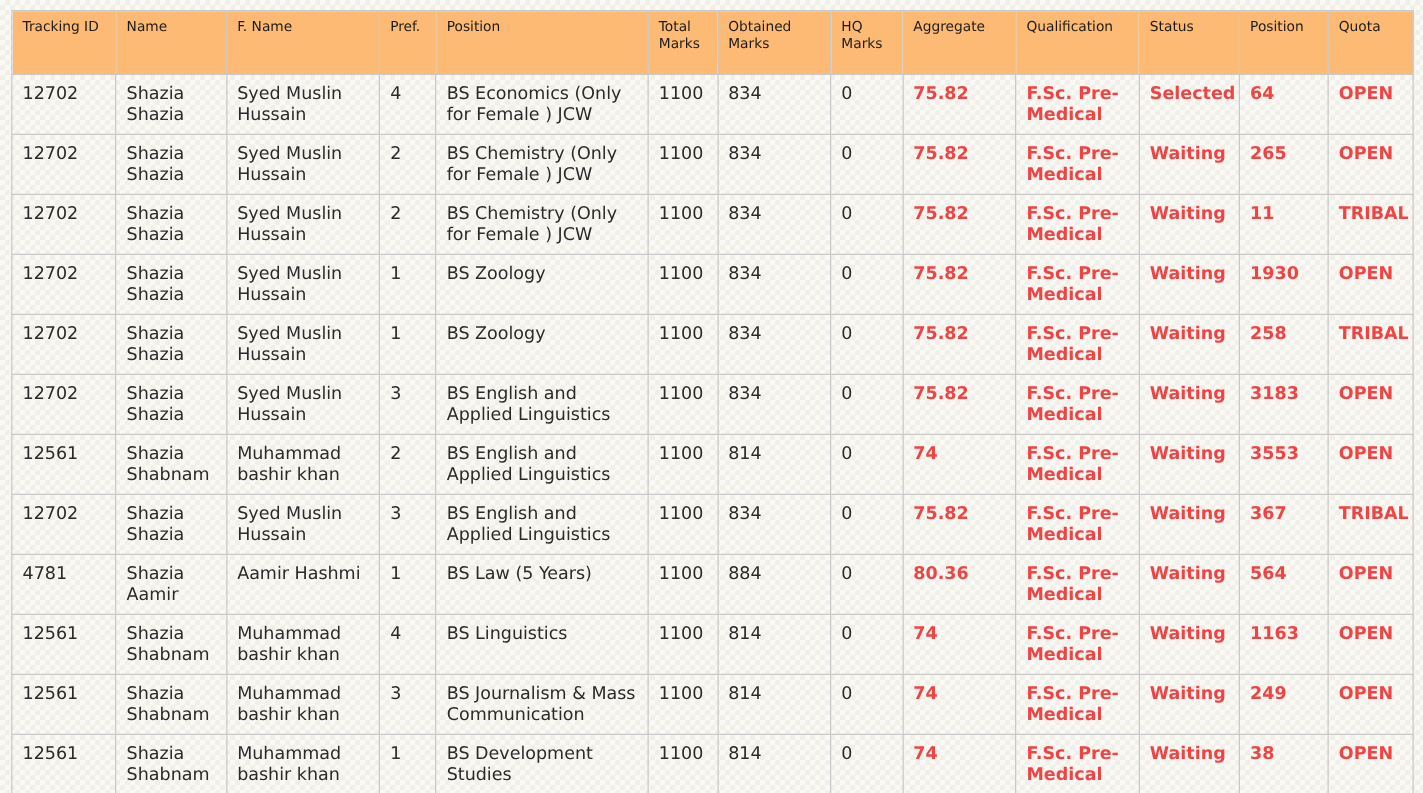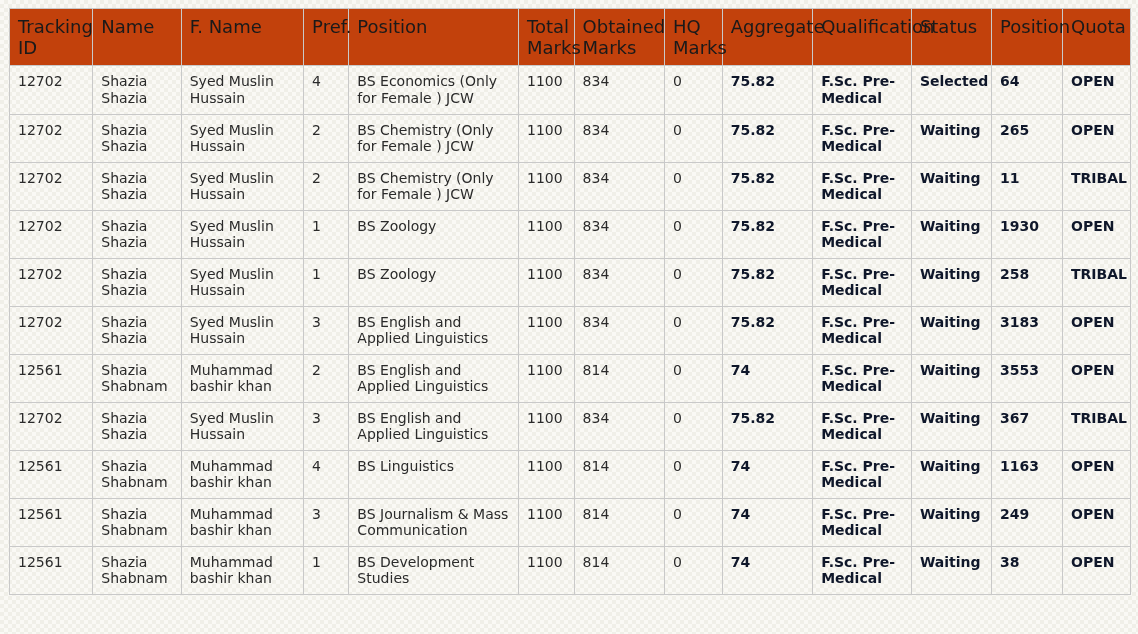--- a/index.html
+++ b/index.html
@@ -39,37 +39,37 @@
   table.merit th,
   table.merit td {
     border: 1px solid #c9c9c9;
     vertical-align: top;
     padding: 7px 7px 7px 8px;
     line-height: 1.18;
     background-clip: padding-box;
   }
 
   table.merit th {
-    background-color: #c2410c;
+    background-color: #fdba74;
     color: #1a1a1a;
     font-weight: normal;
-    font-size: 18px;
+    font-size: 11px;
     text-align: left;
     height: 36px;
   }
 
   table.merit td {
     background-color: transparent;
     color: #2a2a2a;
     font-size: 14px;
     height: 33px;
   }
 
   table.merit td.bold {
-    color: #0f172a;
+    color: #ef4444;
     font-weight: bold;
   }
 
   
   col.c-track { width: 81px; }
   col.c-name  { width: 86px; }
   col.c-fname { width: 119px; }
   col.c-pref  { width: 44px; }
   col.c-prog  { width: 165px; }
   col.c-total { width: 54px; }
@@ -233,20 +233,35 @@
           <td>1100</td>
           <td>834</td>
           <td>0</td>
           <td class="bold">75.82</td>
           <td class="bold">F.Sc. Pre-Medical</td>
           <td class="bold">Waiting</td>
           <td class="bold">367</td>
           <td class="bold">TRIBAL</td>
         </tr>
         <tr>
+          <td>4781</td>
+          <td>Shazia Aamir</td>
+          <td>Aamir Hashmi</td>
+          <td>1</td>
+          <td>BS Law (5 Years)</td>
+          <td>1100</td>
+          <td>884</td>
+          <td>0</td>
+          <td class="bold">80.36</td>
+          <td class="bold">F.Sc. Pre-Medical</td>
+          <td class="bold">Waiting</td>
+          <td class="bold">564</td>
+          <td class="bold">OPEN</td>
+        </tr>
+        <tr>
           <td>12561</td>
           <td>Shazia Shabnam</td>
           <td>Muhammad bashir khan</td>
           <td>4</td>
           <td>BS Linguistics</td>
           <td>1100</td>
           <td>814</td>
           <td>0</td>
           <td class="bold">74</td>
           <td class="bold">F.Sc. Pre-Medical</td>

